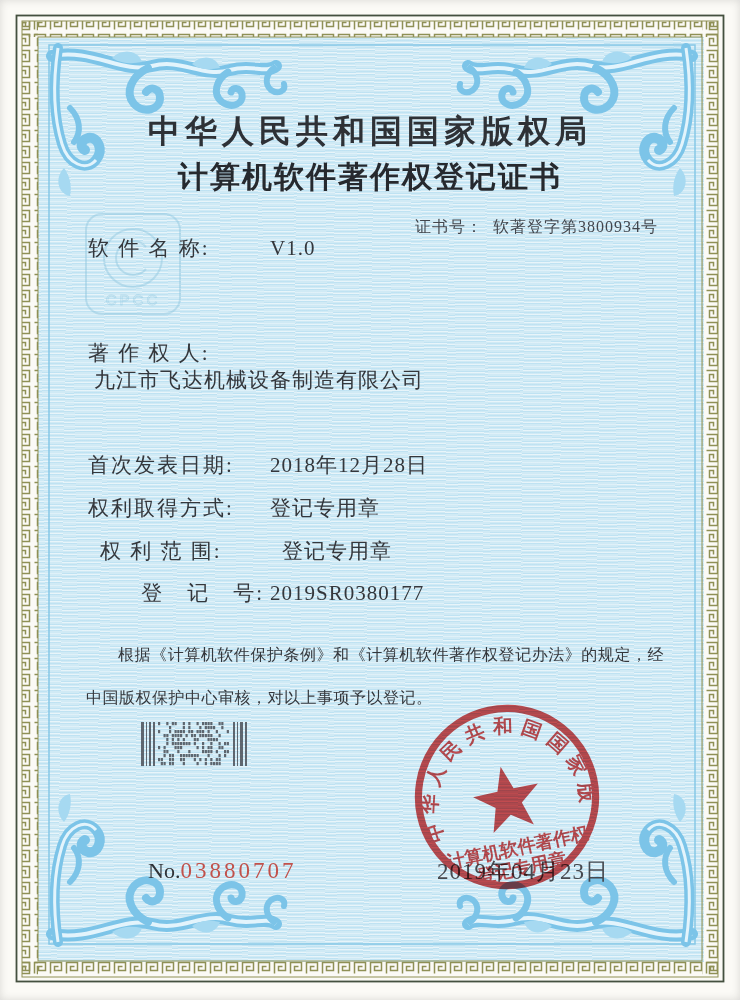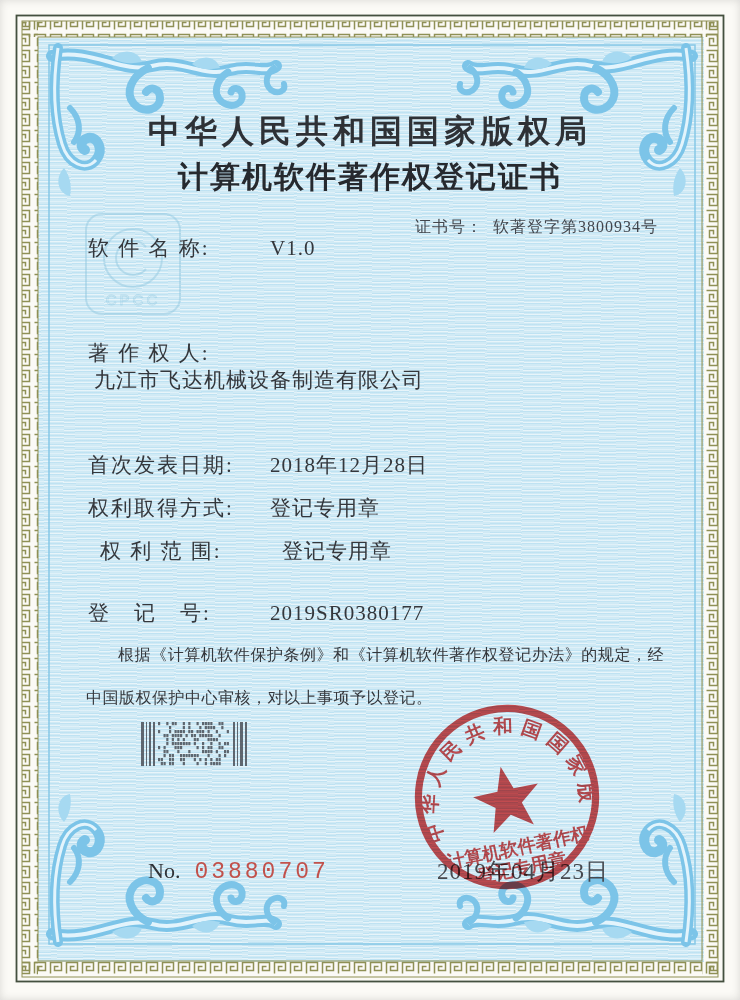--- a/index.html
+++ b/index.html
@@ -27,30 +27,30 @@
     font-size:30px;font-weight:bold;color:#26292e;letter-spacing:2px;
   }
   .certno{
     top:217px;right:82px;font-size:16px;color:#42464d;letter-spacing:1px;
   }
   .certno .lab{margin-right:10px;}
   .row{left:88px;display:flex;font-size:21px;color:#34373c;line-height:27px;}
   .row .lab{width:176px;letter-spacing:2px;flex:none;font-weight:500;}
   .row .val{margin-left:6px;letter-spacing:1px;}
   .r0{top:235px;} .r1{top:340px;flex-direction:column;} .r2{top:409px;} .r3{top:452px;}
-  .r4{top:495px;} .r5{top:538px;margin-left:12px;} .r6{top:600px;}
+  .r4{top:495px;} .r5{top:538px;margin-left:12px;} .r6{top:580px;text-align:right;}
   .para{
     left:86px;top:633px;width:578px;font-size:16px;line-height:43px;
     color:#34373c;text-indent:2em;letter-spacing:.5px;text-align:justify;
   }
   .serial{left:148px;top:858px;font-size:22px;color:#2f3237;}
   .serial .num{
     color:var(--c-serial_red,#c1514b);
-    font-family:Liberation Mono, monospace;
-    font-size:23px;letter-spacing:3px;margin-left:14px;
+    font-family:Liberation Serif, serif;
+    font-size:23px;letter-spacing:3px;
   }
   .seal-date{left:437px;top:856px;font-size:23px;color:#46494f;letter-spacing:1px;}
   svg.seal{
     left:404px;top:694px;width:206px;height:206px;
     transform:rotate(-12deg);opacity:.92;mix-blend-mode:multiply;
   }
   svg.barcode{left:140px;top:722px;width:108px;height:44px;opacity:.85;}
 </style>
 </head>
 <body>

